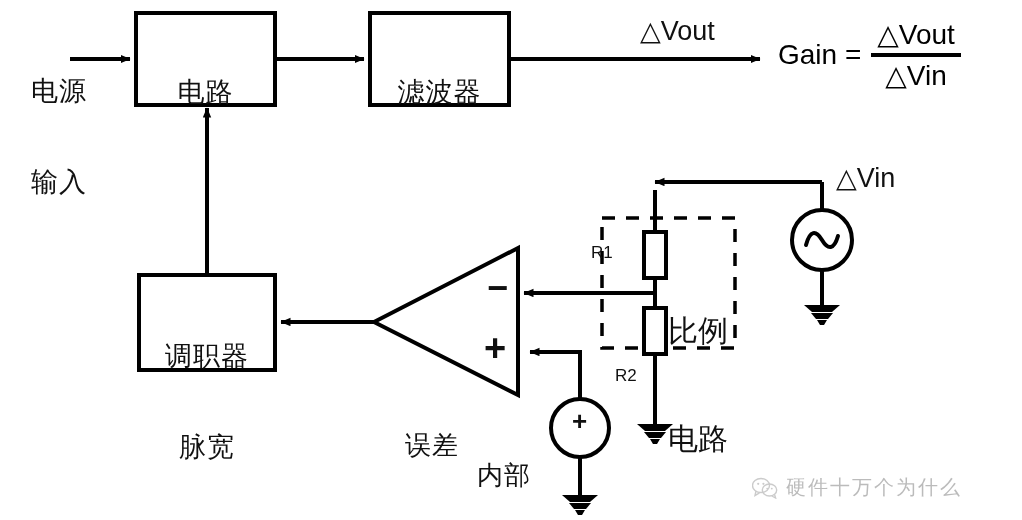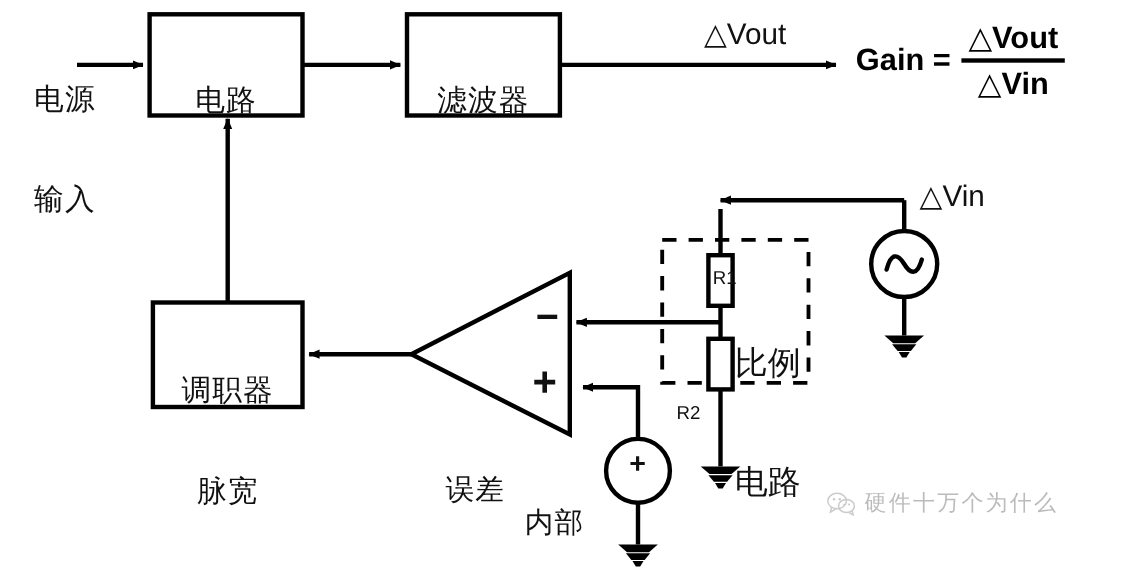--- a/index.html
+++ b/index.html
@@ -60,21 +60,20 @@
     font-family: "Liberation Sans", "DejaVu Sans", sans-serif;
     font-weight: 700;
     line-height: 1;
   }
   .gain-wrap {
     position: absolute;
     display: flex;
     align-items: center;
     font-family: "Liberation Sans", "DejaVu Sans", sans-serif;
     font-size: 28px;
-    font-weight: bold;
   }
   .gain-eq { margin-right: 10px; }
   .frac {
     display: flex;
     flex-direction: column;
     align-items: center;
   }
   .frac-num { padding: 0 6px 2px 6px; }
   .frac-bar {
     width: 100%;
@@ -195,37 +194,37 @@
   <div class="lbl cjk sidelabel" style="left:477px; top:405px; width:110px; text-align:left;">
     <div>内部</div>
     
   </div>
 
   <div class="lbl cjk dash-label" style="left:668px; top:241px; width:72px;">
     <div>比例</div>
     <div>电路</div>
   </div>
 
-  <div class="lbl res-label" style="left:648px; top:243px;">R1</div>
+  <div class="lbl res-label" style="left:591px; top:243px;">R1</div>
   <div class="lbl res-label" style="left:615px; top:318px;margin-top:48px;">R2</div>
 
   <div class="lbl opsign" style="left:487px; top:270px; font-size:36px;">−</div>
   <div class="lbl opsign" style="left:484px; top:329px; font-size:38px;">+</div>
   <div class="lbl opsign" style="left:572px; top:408px; font-size:26px;">+</div>
 
   <div class="gain-wrap" style="left:778px; top:18px;">
     <span class="gain-eq">Gain =</span>
     <span class="frac">
       <span class="frac-num">△Vout</span>
       <span class="frac-bar"></span>
       <span class="frac-den">△Vin</span>
     </span>
   </div>
 
-  <div class="wm" style="left:752px; top:444px;">
+  <div class="wm" style="left:752px; top:474px;">
     <svg width="26" height="22" viewBox="0 0 26 22">
       <ellipse cx="9" cy="8.5" rx="8.5" ry="7" fill="none" stroke="#8d8d8d" stroke-width="1.4"></ellipse>
       <path d="M4,14 L3,18.5 L7.5,15.8" fill="none" stroke="#8d8d8d" stroke-width="1.4"></path>
       <circle cx="6.2" cy="6.8" r="1.1" fill="#8d8d8d"></circle>
       <circle cx="11.4" cy="6.8" r="1.1" fill="#8d8d8d"></circle>
       <ellipse cx="17.5" cy="13" rx="7.2" ry="6" fill="none" stroke="#8d8d8d" stroke-width="1.4"></ellipse>
       <path d="M22.6,17.6 L23.6,21 L19.8,19" fill="none" stroke="#8d8d8d" stroke-width="1.4"></path>
       <circle cx="15.2" cy="11.6" r="0.95" fill="#8d8d8d"></circle>
       <circle cx="19.8" cy="11.6" r="0.95" fill="#8d8d8d"></circle>
     </svg>

